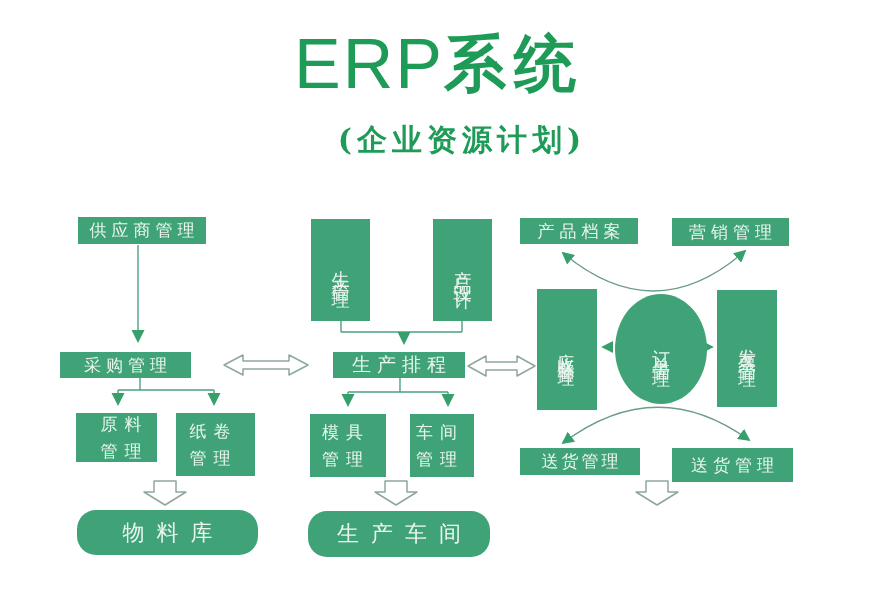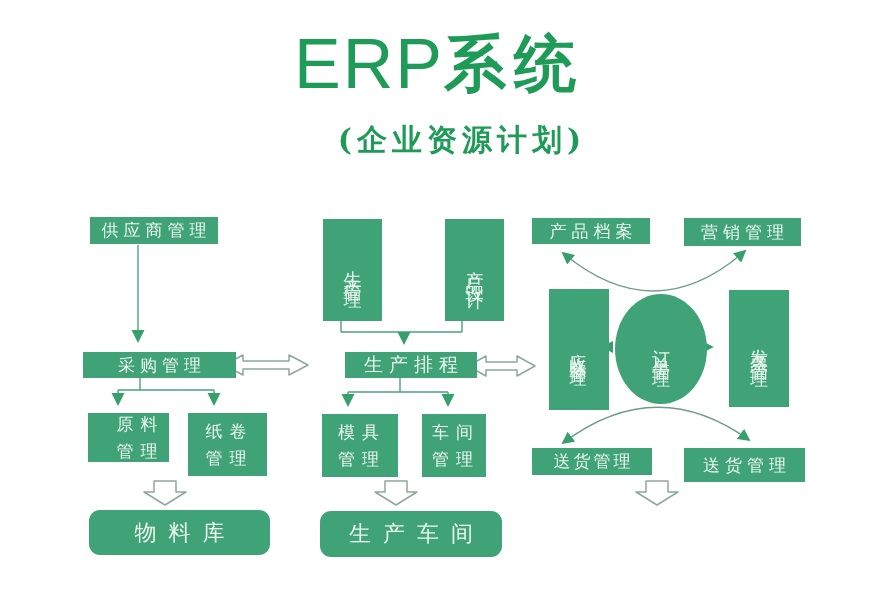--- a/index.html
+++ b/index.html
@@ -24,28 +24,27 @@
     font-family:"DejaVu Serif", serif;font-weight:bold;
     font-size:62px;letter-spacing:8px;color:var(--title-green);vertical-align:middle;
   }
   .subtitle{
     position:absolute;top:120px;left:0;width:100%;text-align:center;
     font-size:30px;letter-spacing:5px;color:var(--title-green);font-weight:bold;padding-left:23px;
   }
   
   .box{
     position:absolute;background:var(--box-green);color:var(--label-white);
-    display:flex;align-items:center;justify-content:center;text-align:right;
+    display:flex;align-items:center;justify-content:center;text-align:left;
     box-sizing:border-box;
-    margin-left:12px;
   }
   .h-label{font-size:17px;letter-spacing:5px;text-indent:5px;white-space:nowrap;}
   .big-label{font-size:22px;letter-spacing:12px;text-indent:12px;white-space:nowrap;}
   .sched-label{font-size:19px;letter-spacing:6px;text-indent:6px;white-space:nowrap;}
-  .rounded{border-radius:11px;}
+  .rounded{border-radius:19px;}
   .vert{writing-mode:vertical-rl;}
   .v-label{font-size:18px;letter-spacing:7px;}
   .v-label-tight{font-size:17px;letter-spacing:4px;}
   .wrap2{width:52px;word-break:break-all;font-size:17px;letter-spacing:7px;line-height:1.55;}
   .ellipse{
     position:absolute;background:var(--box-green);color:var(--label-white);
     border-radius:50%;display:flex;align-items:center;justify-content:center;
   }
   
   #wires{position:absolute;top:0;left:0;width:878px;height:591px;pointer-events:none;}
@@ -90,21 +89,21 @@
     <path class="curve" d="M708,347 H712" marker-end="url(#ah)"></path>
 
     <polygon class="hollow" points="154,481 176,481 176,492 186,492 165,505 144,492 154,492"></polygon>
     <polygon class="hollow" points="385,481 407,481 407,492 417,492 396,505 375,492 385,492"></polygon>
     <polygon class="hollow" points="646,481 668,481 668,492 678,492 657,505 636,492 646,492"></polygon>
   </svg>
 
   <div class="box" style="left:78px;top:217px;width:128px;height:27px;">
     <span class="h-label">供应商管理</span>
   </div>
-  <div class="box" style="left:71px;top:352px;width:153px;height:26px;">
+  <div class="box" style="left:60px;top:352px;width:131px;height:26px;">
     <span class="h-label">采购管理</span>
   </div>
   <div class="box" style="left:76px;top:413px;width:81px;height:49px;padding-left:20px;">
     <span class="wrap2">原料管理</span>
   </div>
   <div class="box" style="left:176px;top:413px;width:79px;height:63px;">
     <span class="wrap2">纸卷管理</span>
   </div>
   <div class="box rounded" style="left:77px;top:510px;width:181px;height:45px;">
     <span class="big-label">物料库</span>

